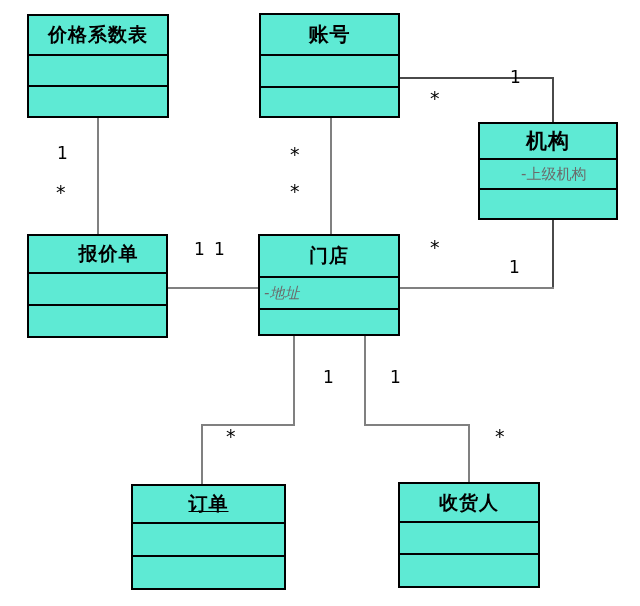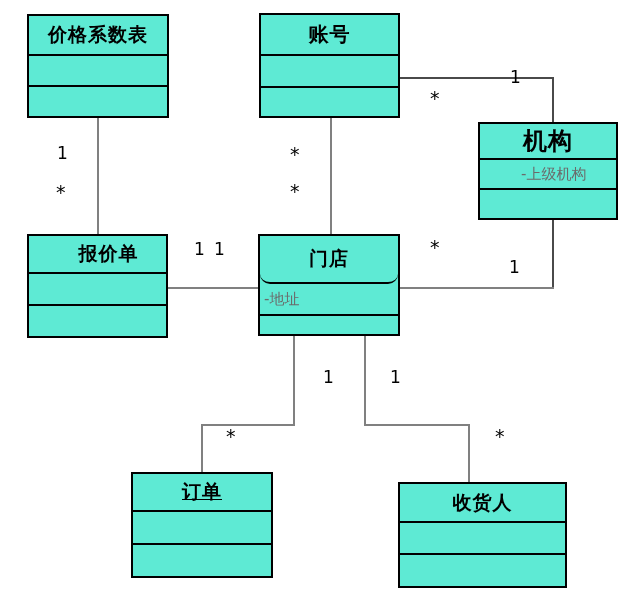--- a/index.html
+++ b/index.html
@@ -117,52 +117,52 @@
 
   <div class="uml-class" style="left:259px; top:13px; width:141px; height:105px;">
     <div class="uml-name" style="height:41px; font-size:20px;">账号</div>
     <div class="uml-attrs" style="height:32px;">
       <span class="attr-text"></span>
     </div>
     <div class="uml-ops" style="height:28px;"></div>
   </div>
 
   <div class="uml-class" style="left:478px; top:122px; width:140px; height:98px;">
-    <div class="uml-name" style="height:36px; font-size:24px;">机构</div>
+    <div class="uml-name" style="height:36px; font-size:21px;">机构</div>
     <div class="uml-attrs" style="height:30px;padding-left:41px;">
       <span class="attr-text">-上级机构</span>
     </div>
     <div class="uml-ops" style="height:28px;"></div>
   </div>
 
   <div class="uml-class" style="left:27px; top:234px; width:141px; height:104px;">
     <div class="uml-name" style="height:38px; font-size:19px;padding-left:22px;">报价单</div>
     <div class="uml-attrs" style="height:32px;">
       <span class="attr-text"></span>
     </div>
     <div class="uml-ops" style="height:30px;"></div>
   </div>
 
   <div class="uml-class" style="left:258px; top:234px; width:142px; height:102px;">
-    <div class="uml-name" style="height:48px; font-size:19px;border-radius:10px;">门店</div>
-    <div class="uml-attrs" style="height:32px;">
+    <div class="uml-name" style="height:42px; font-size:19px;">门店</div>
+    <div class="uml-attrs" style="height:32px;font-style:italic;">
       <span class="attr-text">-地址</span>
     </div>
     <div class="uml-ops" style="height:28px;"></div>
   </div>
 
-  <div class="uml-class" style="left:131px; top:472px; width:142px; height:106px;text-decoration:underline;">
+  <div class="uml-class" style="left:131px; top:484px; width:155px; height:106px;text-decoration:underline;">
     <div class="uml-name" style="height:38px; font-size:19px;">订单</div>
     <div class="uml-attrs" style="height:33px;">
       <span class="attr-text"></span>
     </div>
     <div class="uml-ops" style="height:31px;"></div>
   </div>
 
-  <div class="uml-class" style="left:398px; top:482px; width:169px; height:106px;">
+  <div class="uml-class" style="left:398px; top:482px; width:142px; height:106px;">
     <div class="uml-name" style="height:39px; font-size:19px;">收货人</div>
     <div class="uml-attrs" style="height:32px;">
       <span class="attr-text"></span>
     </div>
     <div class="uml-ops" style="height:31px;"></div>
   </div>
 
   <div class="mult" style="left:57px; top:145px;">1</div>
   <div class="mult star" style="left:56px; top:183px;">*</div>
 

